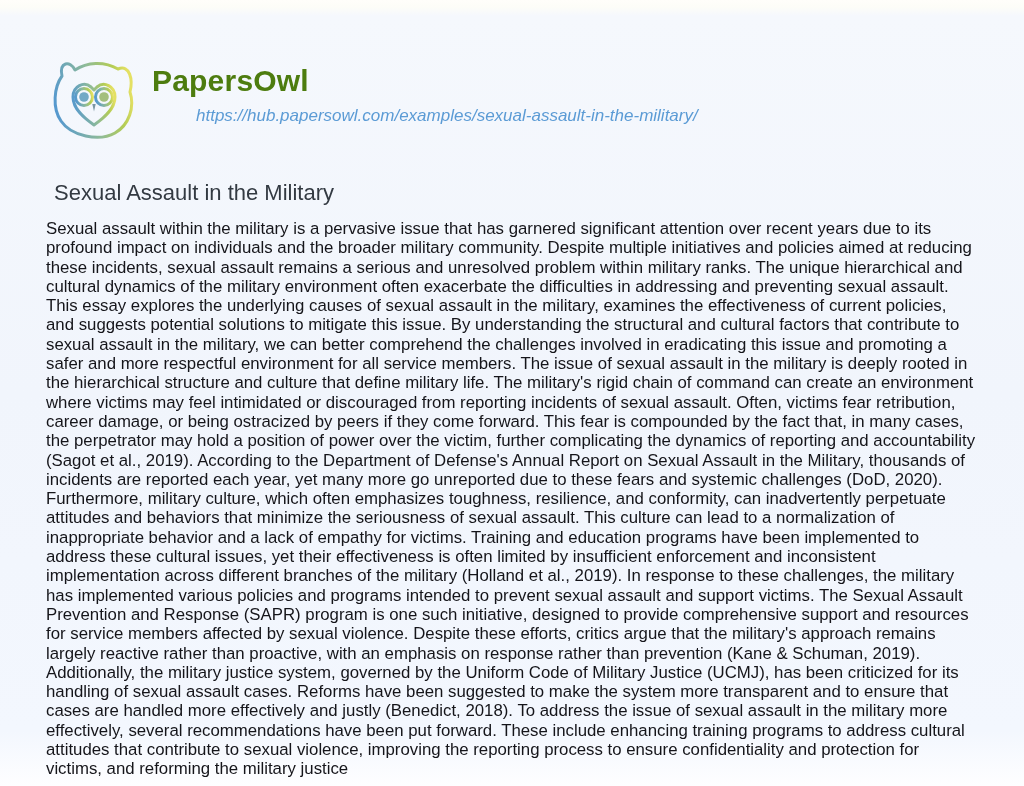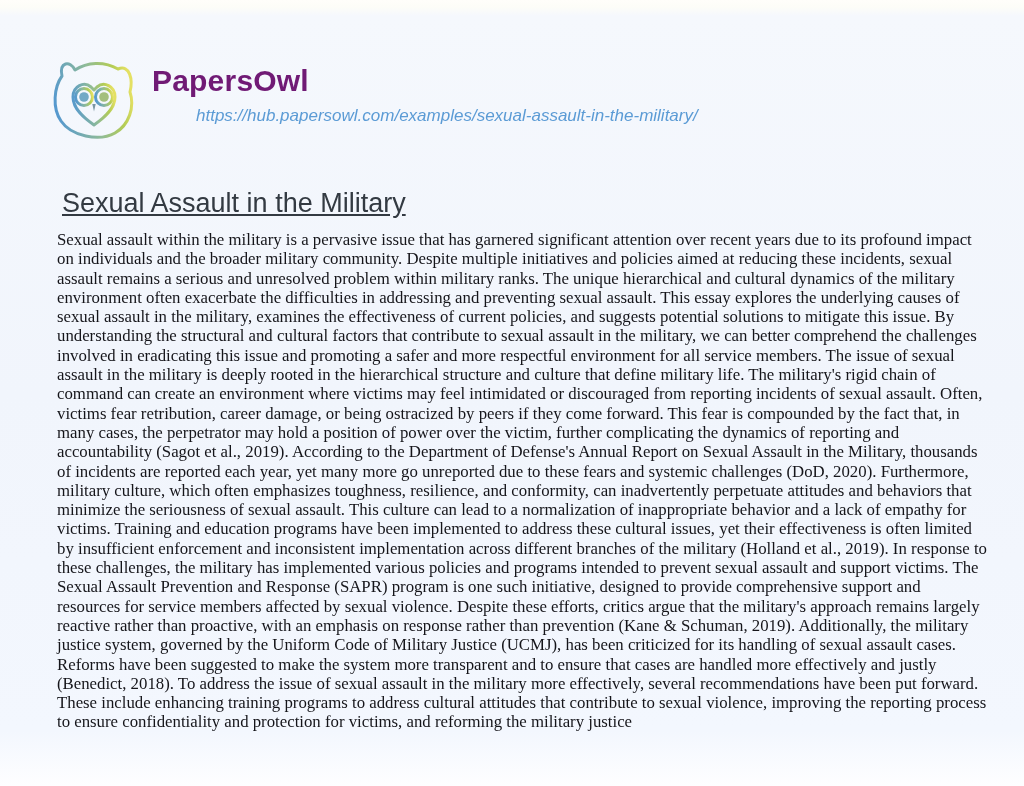--- a/index.html
+++ b/index.html
@@ -13,44 +13,43 @@
       #f1f5fc 50%, #f3f7fe 93%, #fefeff 100%);
     font-family: "Liberation Sans", sans-serif;
   }
   .page { position: absolute; inset: 0; }
 
   .header { position: absolute; left: 44px; top: 50px; height: 104px; }
   .logo { position: absolute; left: 0; top: 2px; width: 100px; height: 100px; }
   .brand {
     position: absolute; left: 108px; top: 14px;
     font-size: 30px; font-weight: 700; letter-spacing: 0.2px;
-    color: #701a75;
+    color: #4d7c0f;
     font-family: "Liberation Sans", sans-serif;
   }
   .src-url {
     position: absolute; left: 108px; top: 56px;
     font-size: 17px; font-style: italic;
     color: #5b9bd5; text-decoration: none;
     font-family: "Liberation Sans", sans-serif;
     white-space: nowrap;
     margin-left: 44px;
   }
 
   .article-title {
     position: absolute; left: 46px; top: 172px;
-    margin: 16px; font-weight: 400;
-    font-size: 27px; color: #333a42;
+    margin: 8px; font-weight: 400;
+    font-size: 22px; color: #333a42;
     font-family: "Liberation Sans", sans-serif;
-    text-decoration: underline;
   }
 
   .article-body {
     position: absolute; left: 46px; top: 219px;
-    width: 930px; margin: 11px;
-    font-family: Liberation Serif, serif;
+    width: 930px; margin: 0;
+    font-family: Liberation Sans, sans-serif;
     font-size: 16.8px; line-height: 19.3px;
     color: #15151a;
     text-align: left;
   }
 </style>
 </head>
 <body>
 
 <div class="page">
 

